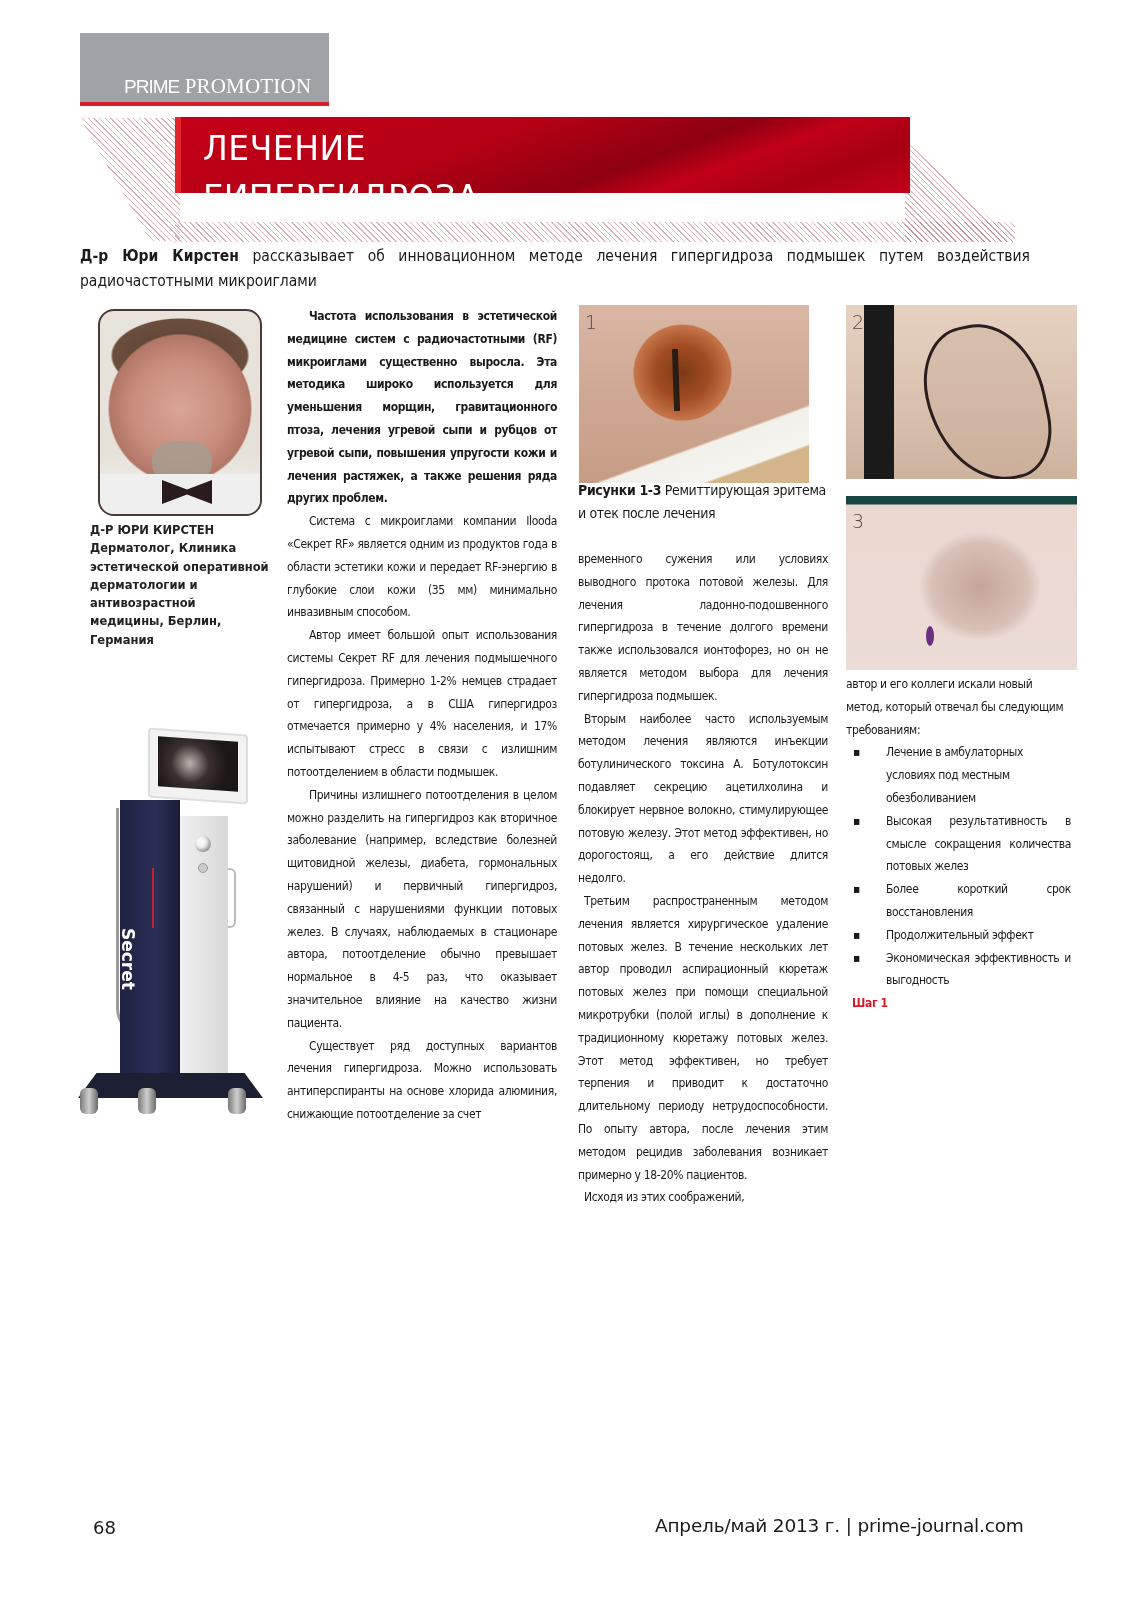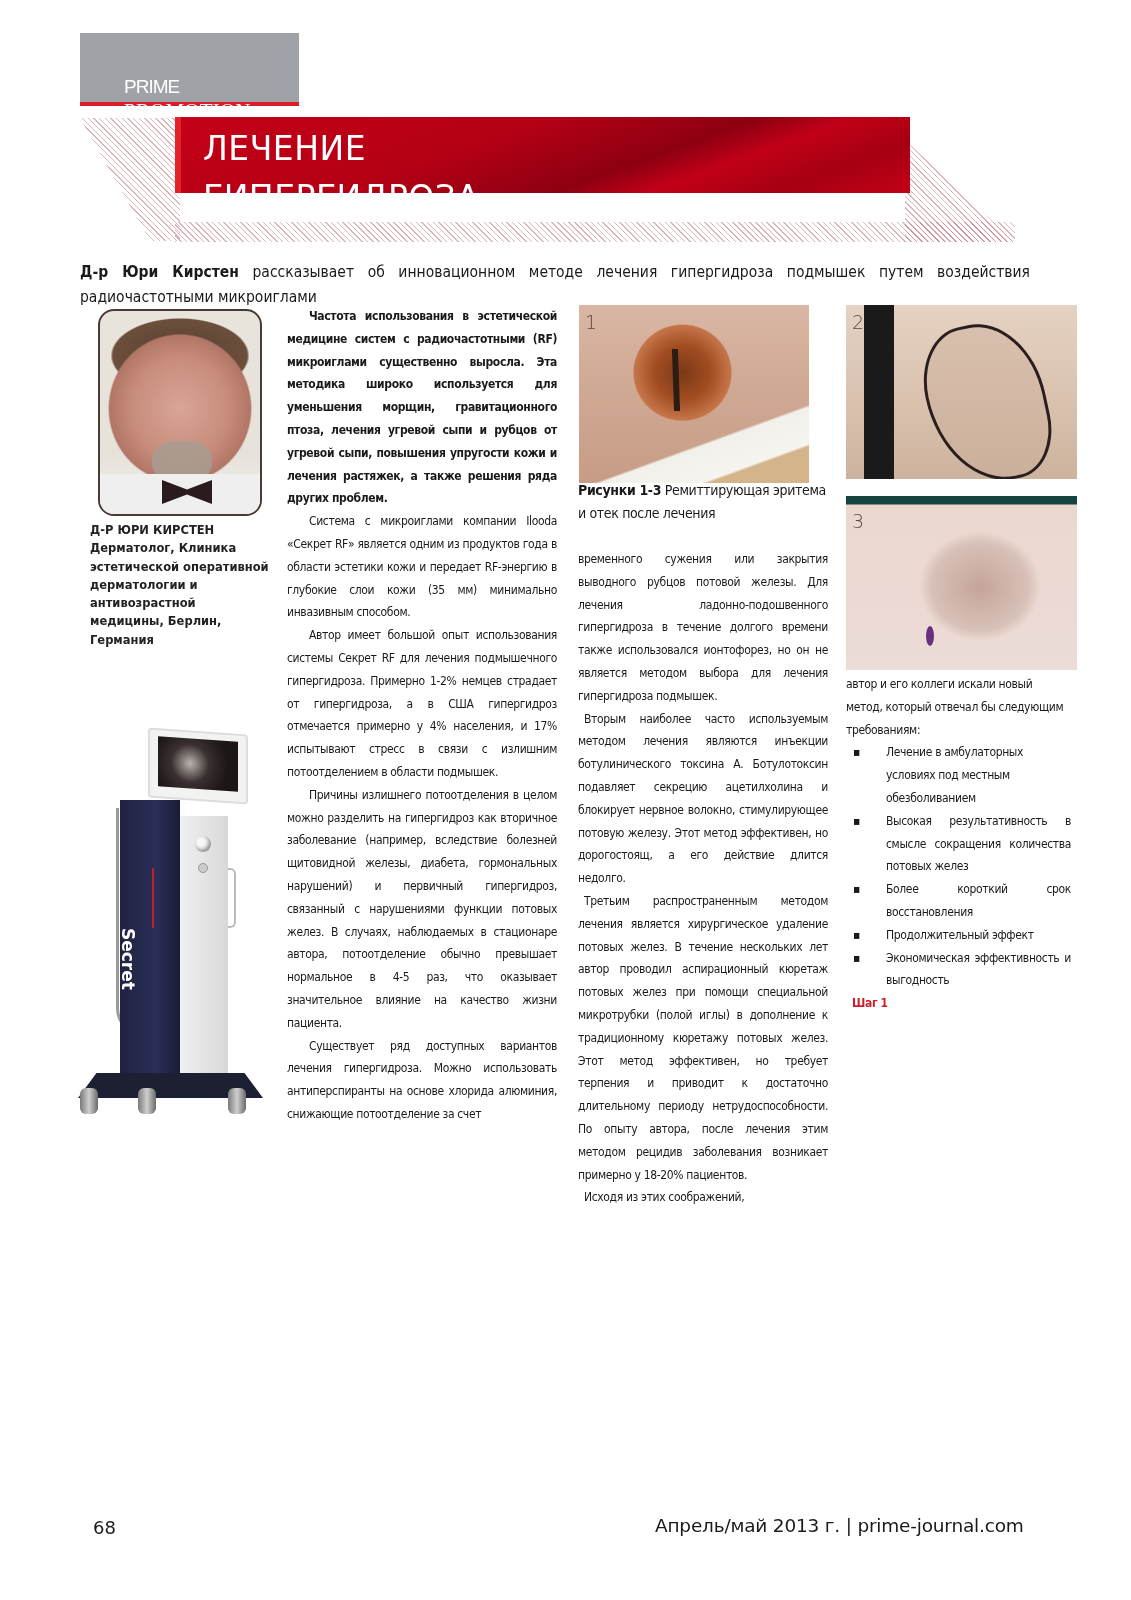--- a/index.html
+++ b/index.html
@@ -1,21 +1,21 @@
 <!DOCTYPE html>
 <html><head>
 <meta charset="utf-8">
 <style>
   * { box-sizing: border-box; margin: 0; padding: 0; }
   html, body { width: 1131px; height: 1600px; background: #ffffff; overflow: hidden; }
   body { position: relative; font-family: "DejaVu Sans", "Liberation Sans", sans-serif; color: #1a1a1a; }
 
   
   .badge {
-    position: absolute; left: 80px; top: 33px; width: 219px; height: 73px;
+    position: absolute; left: 80px; top: 33px; width: 249px; height: 73px;
     background: #9fa3a7; border-bottom: 4px solid #d81e2a;
   }
   .badge-text {
     position: absolute; left: 44px; top: 41px;
     font-family: "Liberation Serif", serif; font-size: 21px; color: #ffffff; letter-spacing: 0.2px;
   }
   .badge-text .prime { font-family: "Liberation Sans", sans-serif; font-weight: 300; letter-spacing: -1px; font-size: 19px; }
 
   
   .hatch {
@@ -39,21 +39,20 @@
     font-family: "DejaVu Sans", sans-serif; font-weight: normal; color: #ffffff;
     font-size: 33px; line-height: 49px; letter-spacing: 0.5px;
   }
 
   
   .lead {
     position: absolute; left: 80px; top: 244px; width: 950px;
     font-family: "DejaVu Sans", sans-serif; font-size: 15.5px; line-height: 25px;
     text-align: justify; text-align-last: left;
     font-stretch: condensed;
-    margin-top: 16px;
   }
   .lead b { font-weight: bold; }
 
   
   .author-photo {
     position: absolute; left: 98px; top: 309px; width: 164px; height: 207px;
     border-radius: 16px; border: 2px solid #4a3a36; overflow: hidden;
     background: radial-gradient(ellipse 55% 45% at 50% 48%, #d8a596 0%, #c88c7c 55%, #b27666 80%, transparent 82%),
                 radial-gradient(ellipse 70% 30% at 50% 22%, #5a4030 0%, #6b4e3c 60%, transparent 62%),
                 linear-gradient(180deg, #e8e4dc 0%, #e6e2da 70%, #f2f0ec 100%);
@@ -206,21 +205,21 @@
 </div>
 <div class="fig fig-3">
   <div class="bruise"></div>
   <span class="fig-num" style="top:14px">3</span>
 </div>
 <div class="fig-caption">
   <b>Рисунки 1-3</b><span> Ремиттирующая эритема и отек после лечения</span>
 </div>
 
 <div class="col col-2">
-  <p class="noindent">временного сужения или закрытия выводного рубцов потовой железы. Для лечения ладонно-подошвенного гипергидроза в течение долгого времени также использовался ионтофорез, но он не является методом выбора для лечения гипергидроза подмышек.</p>
+  <p class="noindent">временного сужения или условиях выводного протока потовой железы. Для лечения ладонно-подошвенного гипергидроза в течение долгого времени также использовался ионтофорез, но он не является методом выбора для лечения гипергидроза подмышек.</p>
   <p>Вторым наиболее часто используемым методом лечения являются инъекции ботулинического токсина А. Ботулотоксин подавляет секрецию ацетилхолина и блокирует нервное волокно, стимулирующее потовую железу. Этот метод эффективен, но дорогостоящ, а его действие длится недолго.</p>
   <p>Третьим распространенным методом лечения является хирургическое удаление потовых желез. В течение нескольких лет автор проводил аспирационный кюретаж потовых желез при помощи специальной микротрубки (полой иглы) в дополнение к традиционному кюретажу потовых желез. Этот метод эффективен, но требует терпения и приводит к достаточно длительному периоду нетрудоспособности. По опыту автора, после лечения этим методом рецидив заболевания возникает примерно у 18-20% пациентов.</p>
   <p style="text-align:left">Исходя из этих соображений,</p>
 </div>
 
 <div class="col col-3">
   <p class="intro">автор и его коллеги искали новый метод, который отвечал бы следующим требованиям:</p>
   <ul>
     <li style="text-align:left">Лечение в амбулаторных условиях под местным обезболиванием</li>
     <li>Высокая результативность в смысле сокращения количества потовых желез</li>

